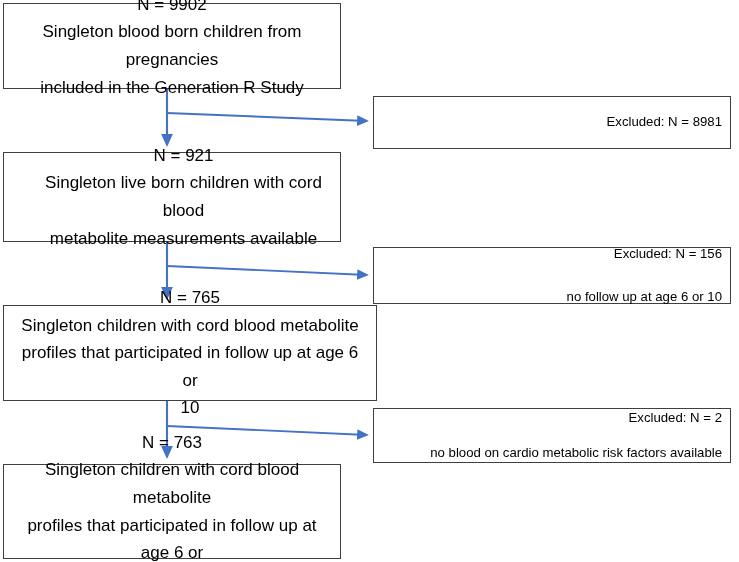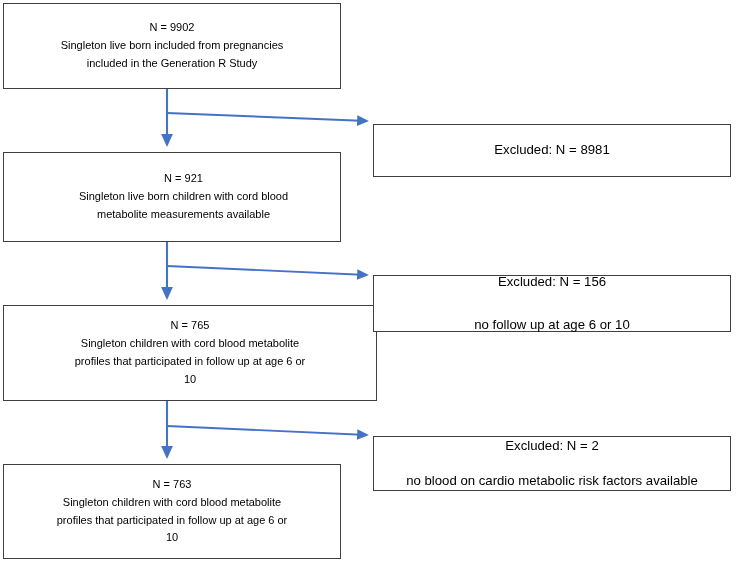--- a/index.html
+++ b/index.html
@@ -23,44 +23,43 @@
     position: absolute;
     box-sizing: border-box;
     border: 1px solid #3f3f3f;
     background: #ffffff;
     display: flex;
     flex-direction: column;
     align-items: center;
     justify-content: center;
     text-align: center;
     color: #000000;
-    font-size: 11px;
+    font-size: 17px;
     line-height: 1.62;
     padding: 2px 10px;
   }
   .flow-box .line {
     display: block;
     width: 100%;
     white-space: normal;
   }
   .excl-box {
     position: absolute;
     box-sizing: border-box;
     border: 1px solid #3f3f3f;
     background: #ffffff;
     display: flex;
     flex-direction: column;
-    align-items: center;
+    align-items: flex-end;
     justify-content: center;
     text-align: center;
     color: #000000;
     font-size: 13.2px;
     line-height: 1.72;
     padding: 2px 8px;
-    margin-top: 28px;
   }
   svg.connectors {
     position: absolute;
     left: 0;
     top: 0;
     width: 739px;
     height: 562px;
     pointer-events: none;
   }
 
@@ -101,21 +100,21 @@
     </g>
 
     <g>
       <line x1="167" y1="401" x2="167" y2="457" stroke="#4472C4" stroke-width="2.1" marker-end="url(#arrowhead-down)"></line>
       <line x1="167" y1="426" x2="367" y2="435" stroke="#4472C4" stroke-width="1.9" marker-end="url(#arrowhead)"></line>
     </g>
   </svg>
 
   <div class="flow-box" id="box-enrolled">
     <span class="line">N = 9902</span>
-    <span class="line">Singleton live born included from pregnancies</span>
+    <span class="line">Singleton blood born children from pregnancies</span>
     <span class="line">included in the Generation R Study</span>
   </div>
 
   <div class="flow-box" id="box-cordblood">
     <span class="line">N = 921</span>
     <span class="line">Singleton live born children with cord blood</span>
     <span class="line">metabolite measurements available</span>
   </div>
 
   <div class="flow-box" id="box-followup">

